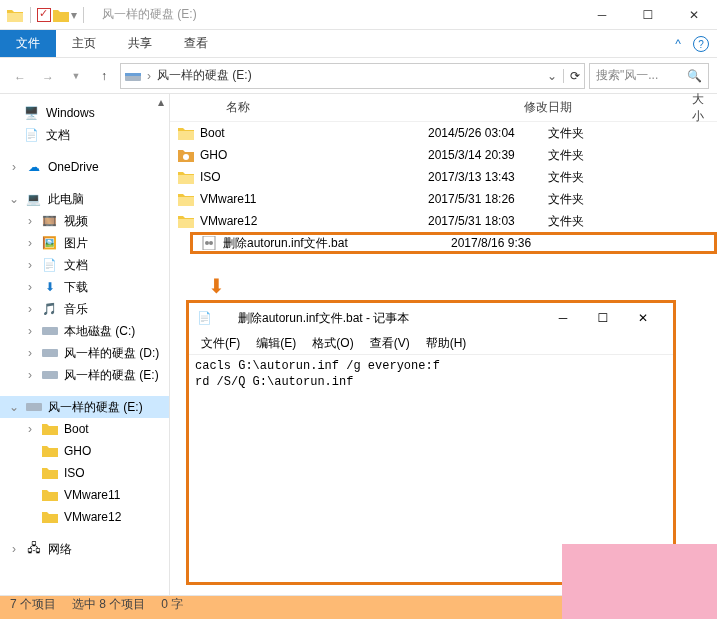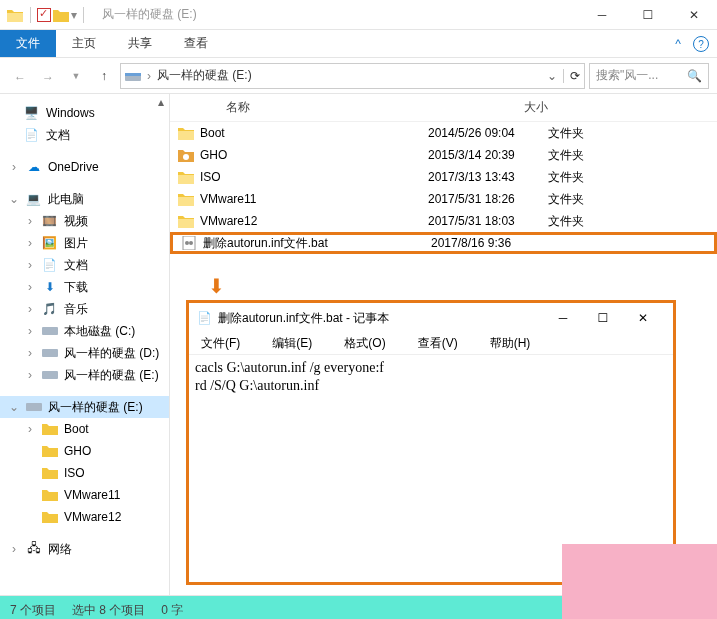--- a/index.html
+++ b/index.html
@@ -49,41 +49,41 @@
 
 
 .filelist { flex: 1; position: relative; }
 .fl-header { display: flex; height: 28px; align-items: center; border-bottom: 1px solid #f0f0f0; color: #444; }
 .fl-header > div { padding: 0 8px; margin-left: 48px; }
 .col-name { width: 250px; }
 .col-date { width: 120px; }
 .col-type { width: 120px; }
 .col-size { flex: 1; }
 .fl-row { display: flex; height: 22px; align-items: center; }
-.fl-row.selected { background: #cce8ff; }
+.fl-row.selected { background: #cce8ff; margin-left: 20px; }
 .fl-row.highlighted { border: 3px solid #e67817; background: #fff; }
 .fl-row > div { padding: 0 8px; white-space: nowrap; overflow: hidden; text-overflow: ellipsis; }
 .fl-row .col-name { display: flex; align-items: center; gap: 6px; }
 .file-icon { width: 16px; height: 14px; flex-shrink: 0; }
 
 
 .arrow-down { position: absolute; left: 208px; top: 274px; color: #e67817; font-size: 20px; }
 
 
 .notepad { position: absolute; left: 186px; top: 300px; width: 490px; height: 285px; border: 3px solid #e67817; background: #fff; display: flex; flex-direction: column; }
 .np-title { height: 30px; display: flex; align-items: center; padding: 0 8px; gap: 6px; }
-.np-title .t { flex: 1; }
+.np-title .t { flex: 1; margin-left: 20px; }
 .np-title .wc { display: flex; gap: 12px; padding-right: 8px; }
 .np-title .wc div { width: 28px; text-align: center; }
-.np-menu { height: 22px; display: flex; align-items: center; gap: 20px; padding: 0 6px; border-bottom: 1px solid #eee; }
+.np-menu { height: 22px; display: flex; align-items: center; gap: 4px; padding: 0 6px; border-bottom: 1px solid #eee; }
 .np-menu span { padding: 0 6px; }
-.np-body { flex: 1; padding: 4px 6px; font-family: Liberation Serif, serif; font-size: 14px; white-space: pre; line-height: 1.3; }
-
-
-.statusbar { position: absolute; bottom: 0; left: 0; right: 0; height: 24px; border-top: 1px solid #e5e5e5; display: flex; align-items: flex-end; padding: 0 10px; gap: 16px; color: #444; background: #5eead4; }
+.np-body { flex: 1; padding: 4px 6px; font-family: Liberation Mono, monospace; font-size: 12px; white-space: pre; line-height: 1.3; }
+
+
+.statusbar { position: absolute; bottom: 0; left: 0; right: 0; height: 24px; border-top: 1px solid #e5e5e5; display: flex; align-items: flex-start; padding: 0 10px; gap: 16px; color: #444; background: #fdba74; }
 
 
 .pink { position: absolute; right: 0; bottom: 0; width: 155px; height: 75px; background: #f7b1c6; }
 
 
 svg { display: block; }
 .folder-svg { fill: #f3c73e; }
 .drive-svg { fill: #a9b7c6; }
 </style>
 </head>
@@ -283,32 +283,33 @@
         <span>网络</span>
       </div>
     <div class="tree-scroll">
       <div class="arrow">▴</div>
     </div>
   </div>
 
   <div class="filelist">
     <div class="fl-header">
       <div class="col-name">名称</div>
+      <div class="col-date">修改日期</div>
       <div class="col-size">大小</div>
     </div>
     <div id="file-rows">
         <div class="fl-row">
           <div class="col-name">
             <svg class="file-icon" viewBox="0 0 16 14">
               <path class="folder-svg" d="M0 2h5l2 2h9v10H0z"></path>
               <path fill="#fce28b" d="M0 5h16v9H0z"></path>
             </svg>
             <span>Boot</span>
           </div>
-          <div class="col-date">2014/5/26 09:04</div>
+          <div class="col-date">2014/5/26 03:04</div>
           <div class="col-type">文件夹</div>
           <div class="col-size"></div>
         </div>
         <div class="fl-row">
           <div class="col-name">
             <svg class="file-icon" viewBox="0 0 16 14">
               <path fill="#e8a33d" d="M0 2h5l2 2h9v10H0z"></path>
               <circle fill="#fff" cx="8" cy="9" r="3"></circle>
             </svg>
             <span>GHO</span>

